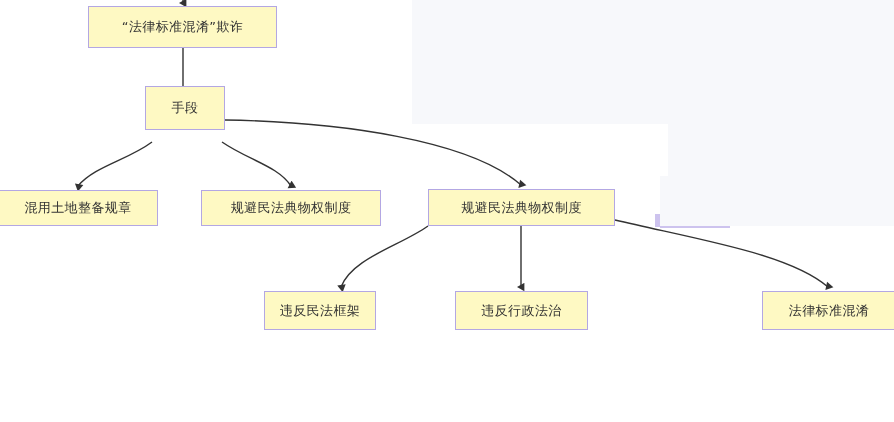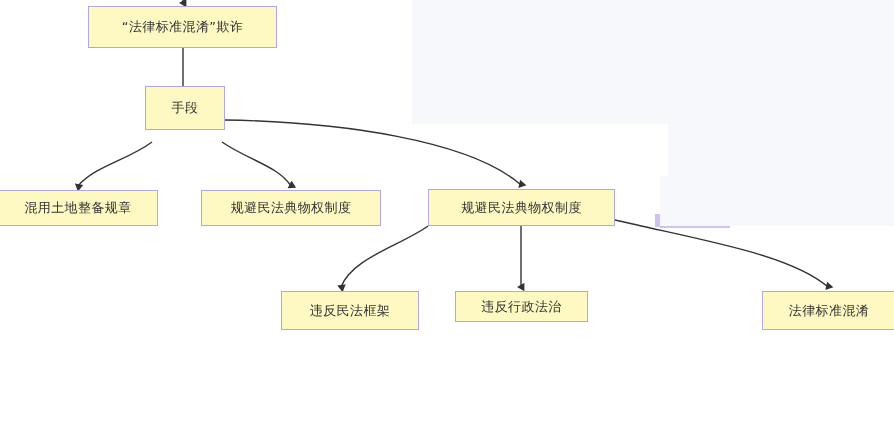--- a/index.html
+++ b/index.html
@@ -104,24 +104,24 @@
       </div>
       <div class="node" style="left: -2px; top: 190px; width: 160px; height: 36px;">
         <span class="node-label">混用土地整备规章</span>
       </div>
       <div class="node" style="left: 201px; top: 190px; width: 180px; height: 36px;">
         <span class="node-label">规避民法典物权制度</span>
       </div>
       <div class="node" style="left: 428px; top: 189px; width: 187px; height: 37px;">
         <span class="node-label">规避民法典物权制度</span>
       </div>
-      <div class="node" style="left: 281px; top: 291px; width: 138px; height: 39px;">
+      <div class="node" style="left: 264px; top: 291px; width: 112px; height: 39px;">
         <span class="node-label">违反民法框架</span>
       </div>
-      <div class="node" style="left: 455px; top: 291px; width: 133px; height: 31px;">
+      <div class="node" style="left: 455px; top: 291px; width: 133px; height: 39px;">
         <span class="node-label">违反行政法治</span>
       </div>
       <div class="node" style="left: 762px; top: 291px; width: 134px; height: 39px;">
         <span class="node-label">法律标准混淆</span>
       </div>
     </div>
 
 </div>
 
 </body></html>

